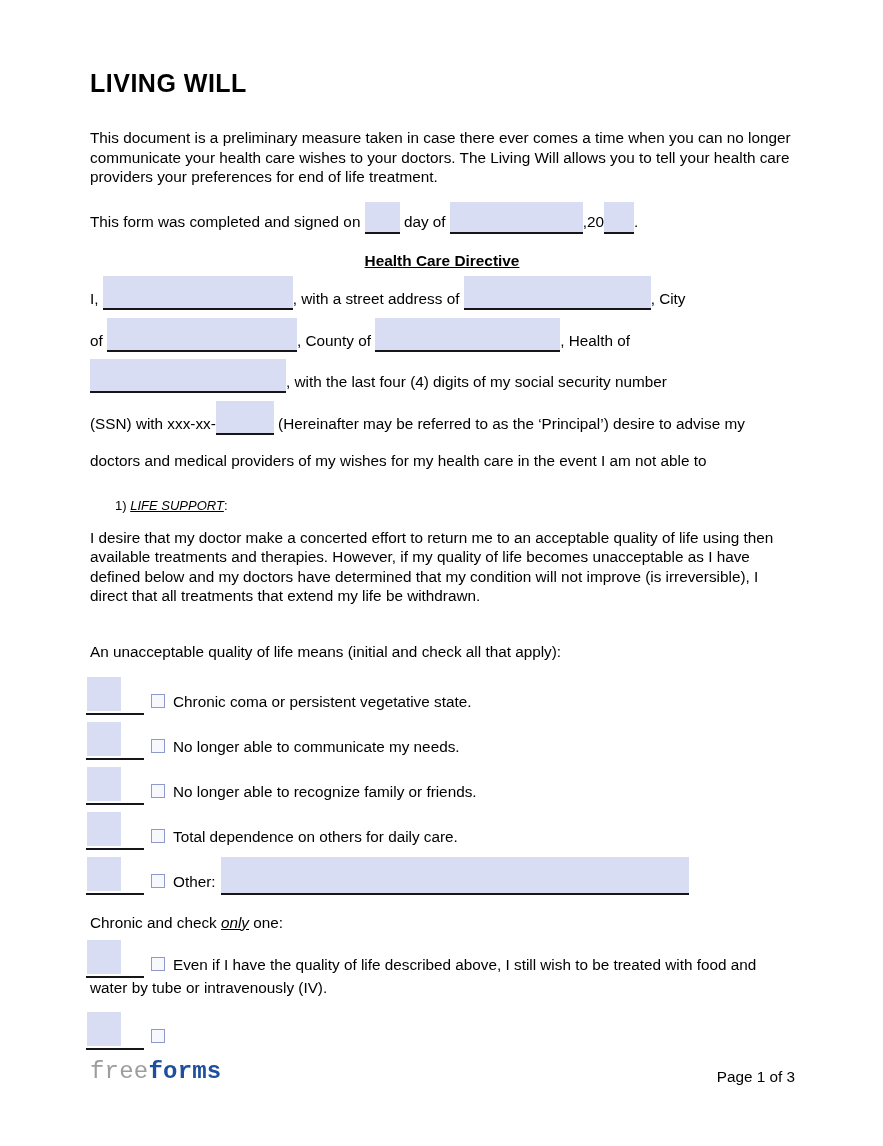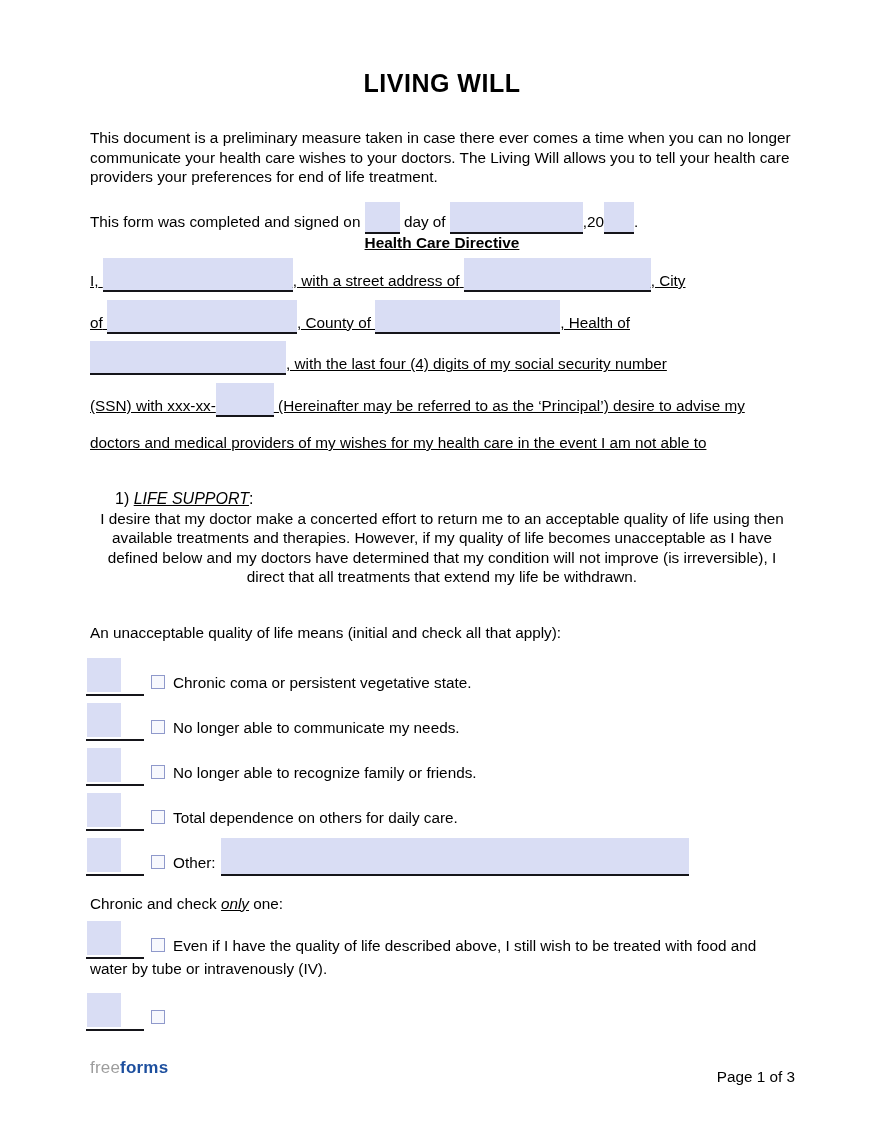--- a/index.html
+++ b/index.html
@@ -1,45 +1,45 @@
 <!DOCTYPE html>
 <html><head>
 <meta charset="utf-8">
 <style>
   html,body{margin:0;padding:0;background:#fff;}
   body{width:883px;height:1146px;position:relative;font-family:"Liberation Sans",sans-serif;color:#000;}
   .page{box-sizing:border-box;width:883px;height:1146px;padding:70px 89px 0 90px;position:relative;overflow:hidden;background:#fff;}
-  .title{font-size:25px;font-weight:bold;text-align:center;line-height:26px;letter-spacing:.5px;margin:0;}
+  .title{font-size:25px;font-weight:bold;text-align:left;line-height:26px;letter-spacing:.5px;margin:0;}
   .body-text{font-size:15.3px;line-height:19.5px;}
   .intro{margin-top:32px;}
   .date-line{margin-top:10px;white-space:nowrap;}
-  .hcd-heading{text-align:center;font-weight:bold;font-size:15.4px;}
+  .hcd-heading{margin-top:18px;text-align:center;font-weight:bold;font-size:15.4px;}
   .hcd-heading span{text-decoration:underline;}
   .directive{margin-top:6px;line-height:36.8px;font-size:15.3px;}
-  .d-line{white-space:nowrap;text-decoration:underline;}
+  .d-line{white-space:nowrap;}
   
   .fl{display:inline-block;background:#d9ddf4;border-bottom:2px solid #15151a;height:32px;vertical-align:-6px;}
   .fl-sm{display:inline-block;background:#d9ddf4;border-bottom:2px solid #15151a;height:30px;vertical-align:-7px;}
   .w190{width:190px;} .w187{width:187px;} .w185{width:185px;} .w196{width:196px;} .w58{width:58px;}
   .w35{width:35px;} .w133{width:133px;} .w30{width:30px;}
-  .ls-heading{margin-top:28px;padding-left:25px;font-size:16px;}
+  .ls-heading{margin-top:18px;padding-left:25px;font-size:13px;}
   .ls-heading .ital{font-style:italic;text-decoration:underline;}
-  .ls-body{margin-top:1px;text-align:center;}
+  .ls-body{margin-top:15px;}
   .prompt{margin-top:36px;}
   .opt-row{margin-top:7px;line-height:19.5px;font-size:15.3px;}
   .opt-row.first{margin-top:10px;}
   .iline{display:inline-block;width:58px;height:36px;vertical-align:-8px;border-bottom:2px solid #15151a;position:relative;margin-left:-4px;}
   .ibox{position:absolute;left:1px;top:0;width:34px;height:34px;background:#d9ddf4;}
   .cbx{display:inline-block;box-sizing:border-box;width:14px;height:14px;border:1.5px solid #8f99cb;background:#f7f8fd;vertical-align:-1px;margin-left:7px;margin-right:8px;}
   .other-field{display:inline-block;width:468px;background:#d9ddf4;border-bottom:2px solid #15151a;height:36px;vertical-align:-8px;margin-left:5px;}
   .only-prompt{margin-top:18px;}
   .only-prompt .em{font-style:italic;text-decoration:underline;}
   .x-opt{margin-top:8px;line-height:19.5px;font-size:15.3px;}
   .x-opt.second{margin-top:14px;}
-  .footer-logo{position:absolute;left:90px;top:1058px;font-size:17px;letter-spacing:.2px;}
+  .footer-logo{position:absolute;left:90px;top:1058px;font-size:24px;letter-spacing:.2px;font-family:Liberation Mono, monospace;}
   .logo-free{color:#9d9d9d;font-weight:400;}
   .logo-forms{color:#1d4f9e;font-weight:700;}
   .page-num{position:absolute;right:88px;top:1068px;font-size:15.3px;}
 </style>
 </head>
 <body>
 
 <div class="page">
 
   <h1 class="title">LIVING WILL</h1>

